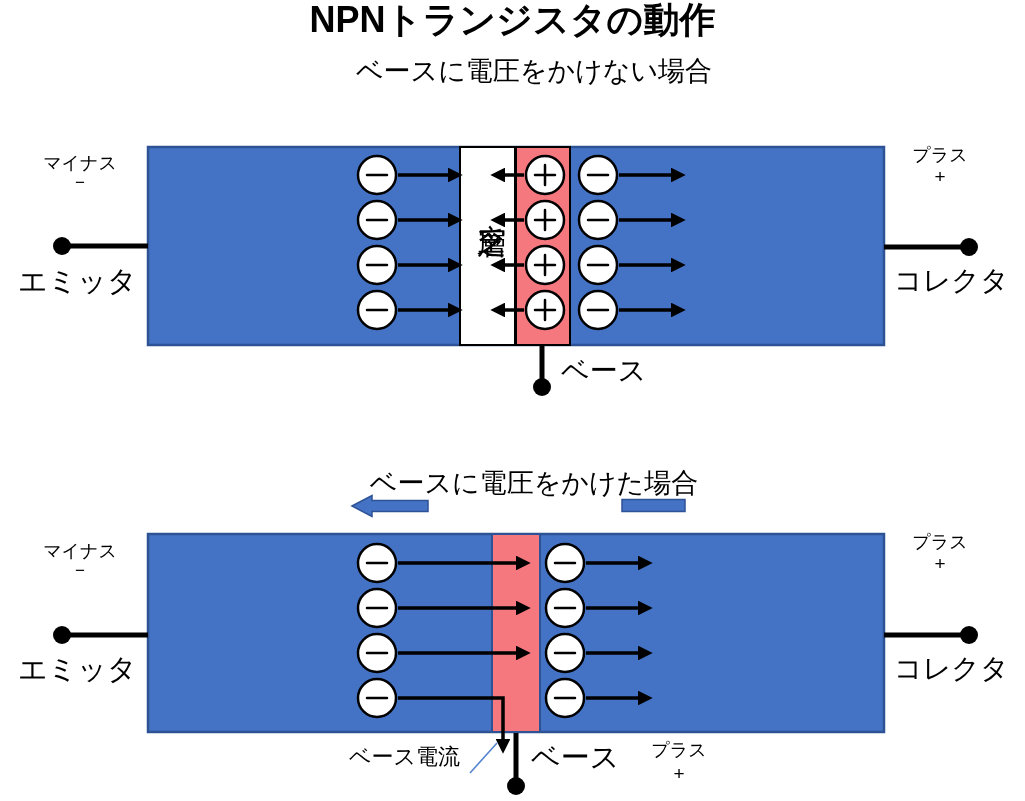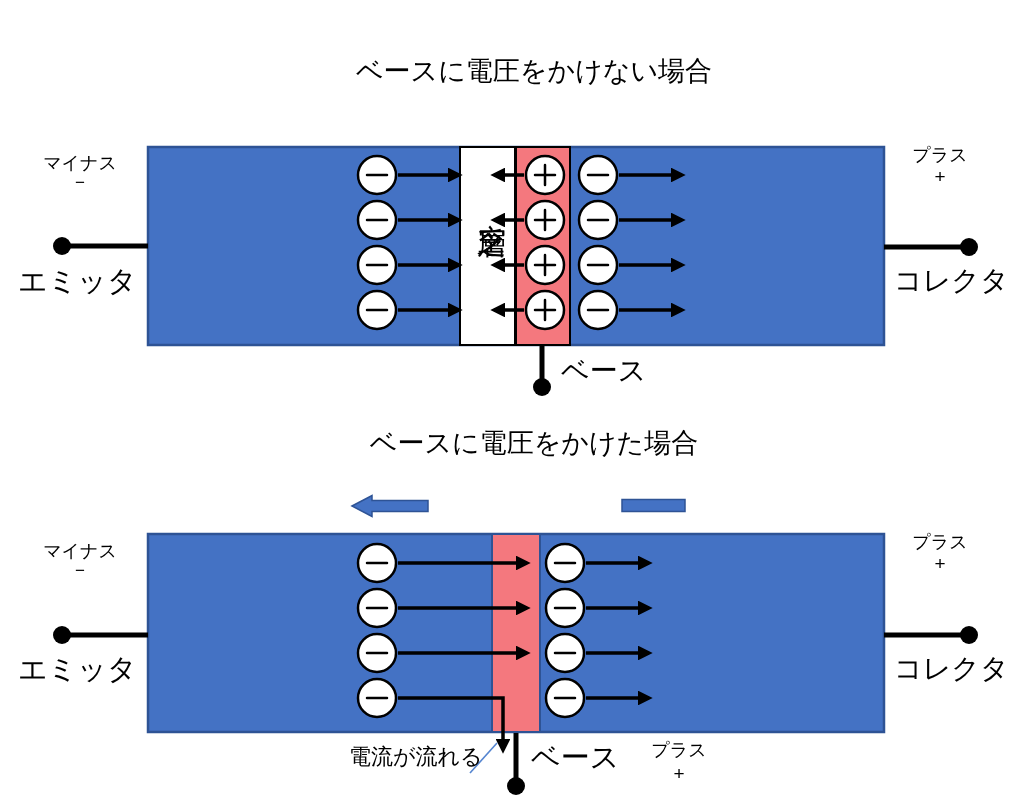--- a/index.html
+++ b/index.html
@@ -170,37 +170,38 @@
         </g>
       <line class="arr" x1="586" y1="563" x2="649" y2="563" marker-end="url(#ah)"></line>
       <line class="arr" x1="586" y1="608" x2="649" y2="608" marker-end="url(#ah)"></line>
       <line class="arr" x1="586" y1="653" x2="649" y2="653" marker-end="url(#ah)"></line>
       <line class="arr" x1="586" y1="698" x2="649" y2="698" marker-end="url(#ah)"></line>
 
       <line class="callout" x1="470" y1="773" x2="497" y2="743"></line>
     </g>
   </svg>
 
+  <div class="lbl c title" style="top:0px">NPNトランジスタの動作</div>
   <div class="lbl c sub" style="top:56px">ベースに電圧をかけない場合</div>
 
   <div class="lbl" style="left:40px;top:153px;width:80px;text-align:center;font-size:18px">マイナス</div>
   <div class="lbl" style="left:40px;top:173px;width:80px;text-align:center;font-size:17px">−</div>
   <div class="lbl" style="left:18px;top:265px;font-size:29px">エミッタ</div>
   <div class="lbl" style="left:903px;top:145px;width:74px;text-align:center;font-size:18px">プラス</div>
   <div class="lbl" style="left:903px;top:166px;width:74px;text-align:center;font-size:19px">+</div>
   <div class="lbl" style="left:894px;top:265px;font-size:28px">コレクタ</div>
   <div class="lbl vtext" style="left:477px;top:201px">空乏層</div>
   <div class="lbl" style="left:561px;top:355px;font-size:28px">ベース</div>
 
-  <div class="lbl c sub" style="top:428px">ベースに電圧をかけた場合</div>
+  <div class="lbl c sub" style="top:468px">ベースに電圧をかけた場合</div>
 
   <div class="lbl" style="left:40px;top:541px;width:80px;text-align:center;font-size:18px">マイナス</div>
   <div class="lbl" style="left:40px;top:561px;width:80px;text-align:center;font-size:17px">−</div>
   <div class="lbl" style="left:18px;top:653px;font-size:29px">エミッタ</div>
   <div class="lbl" style="left:903px;top:532px;width:74px;text-align:center;font-size:18px">プラス</div>
   <div class="lbl" style="left:903px;top:553px;width:74px;text-align:center;font-size:19px">+</div>
   <div class="lbl" style="left:894px;top:653px;font-size:28px">コレクタ</div>
-  <div class="lbl" style="left:349px;top:745px;font-size:22px">電流が流れる</div>
+  <div class="lbl" style="left:349px;top:745px;font-size:22px">ベース電流</div>
   <div class="lbl" style="left:531px;top:741px;font-size:29px">ベース</div>
   <div class="lbl" style="left:644px;top:740px;width:70px;text-align:center;font-size:18px">プラス</div>
   <div class="lbl" style="left:644px;top:763px;width:70px;text-align:center;font-size:19px">+</div>
 
 </div>
 
 </body></html>

